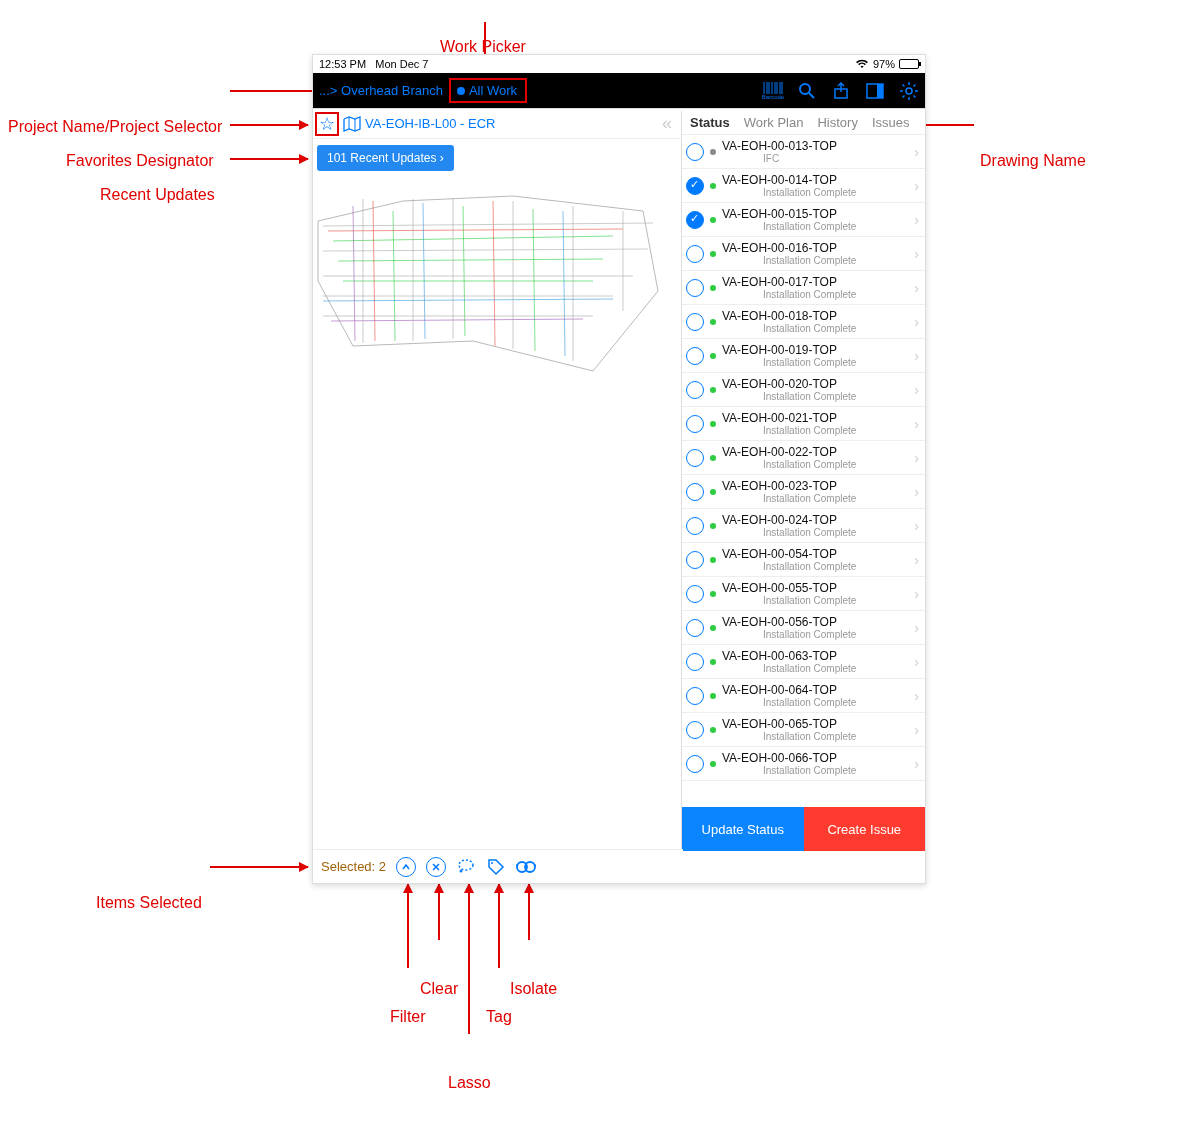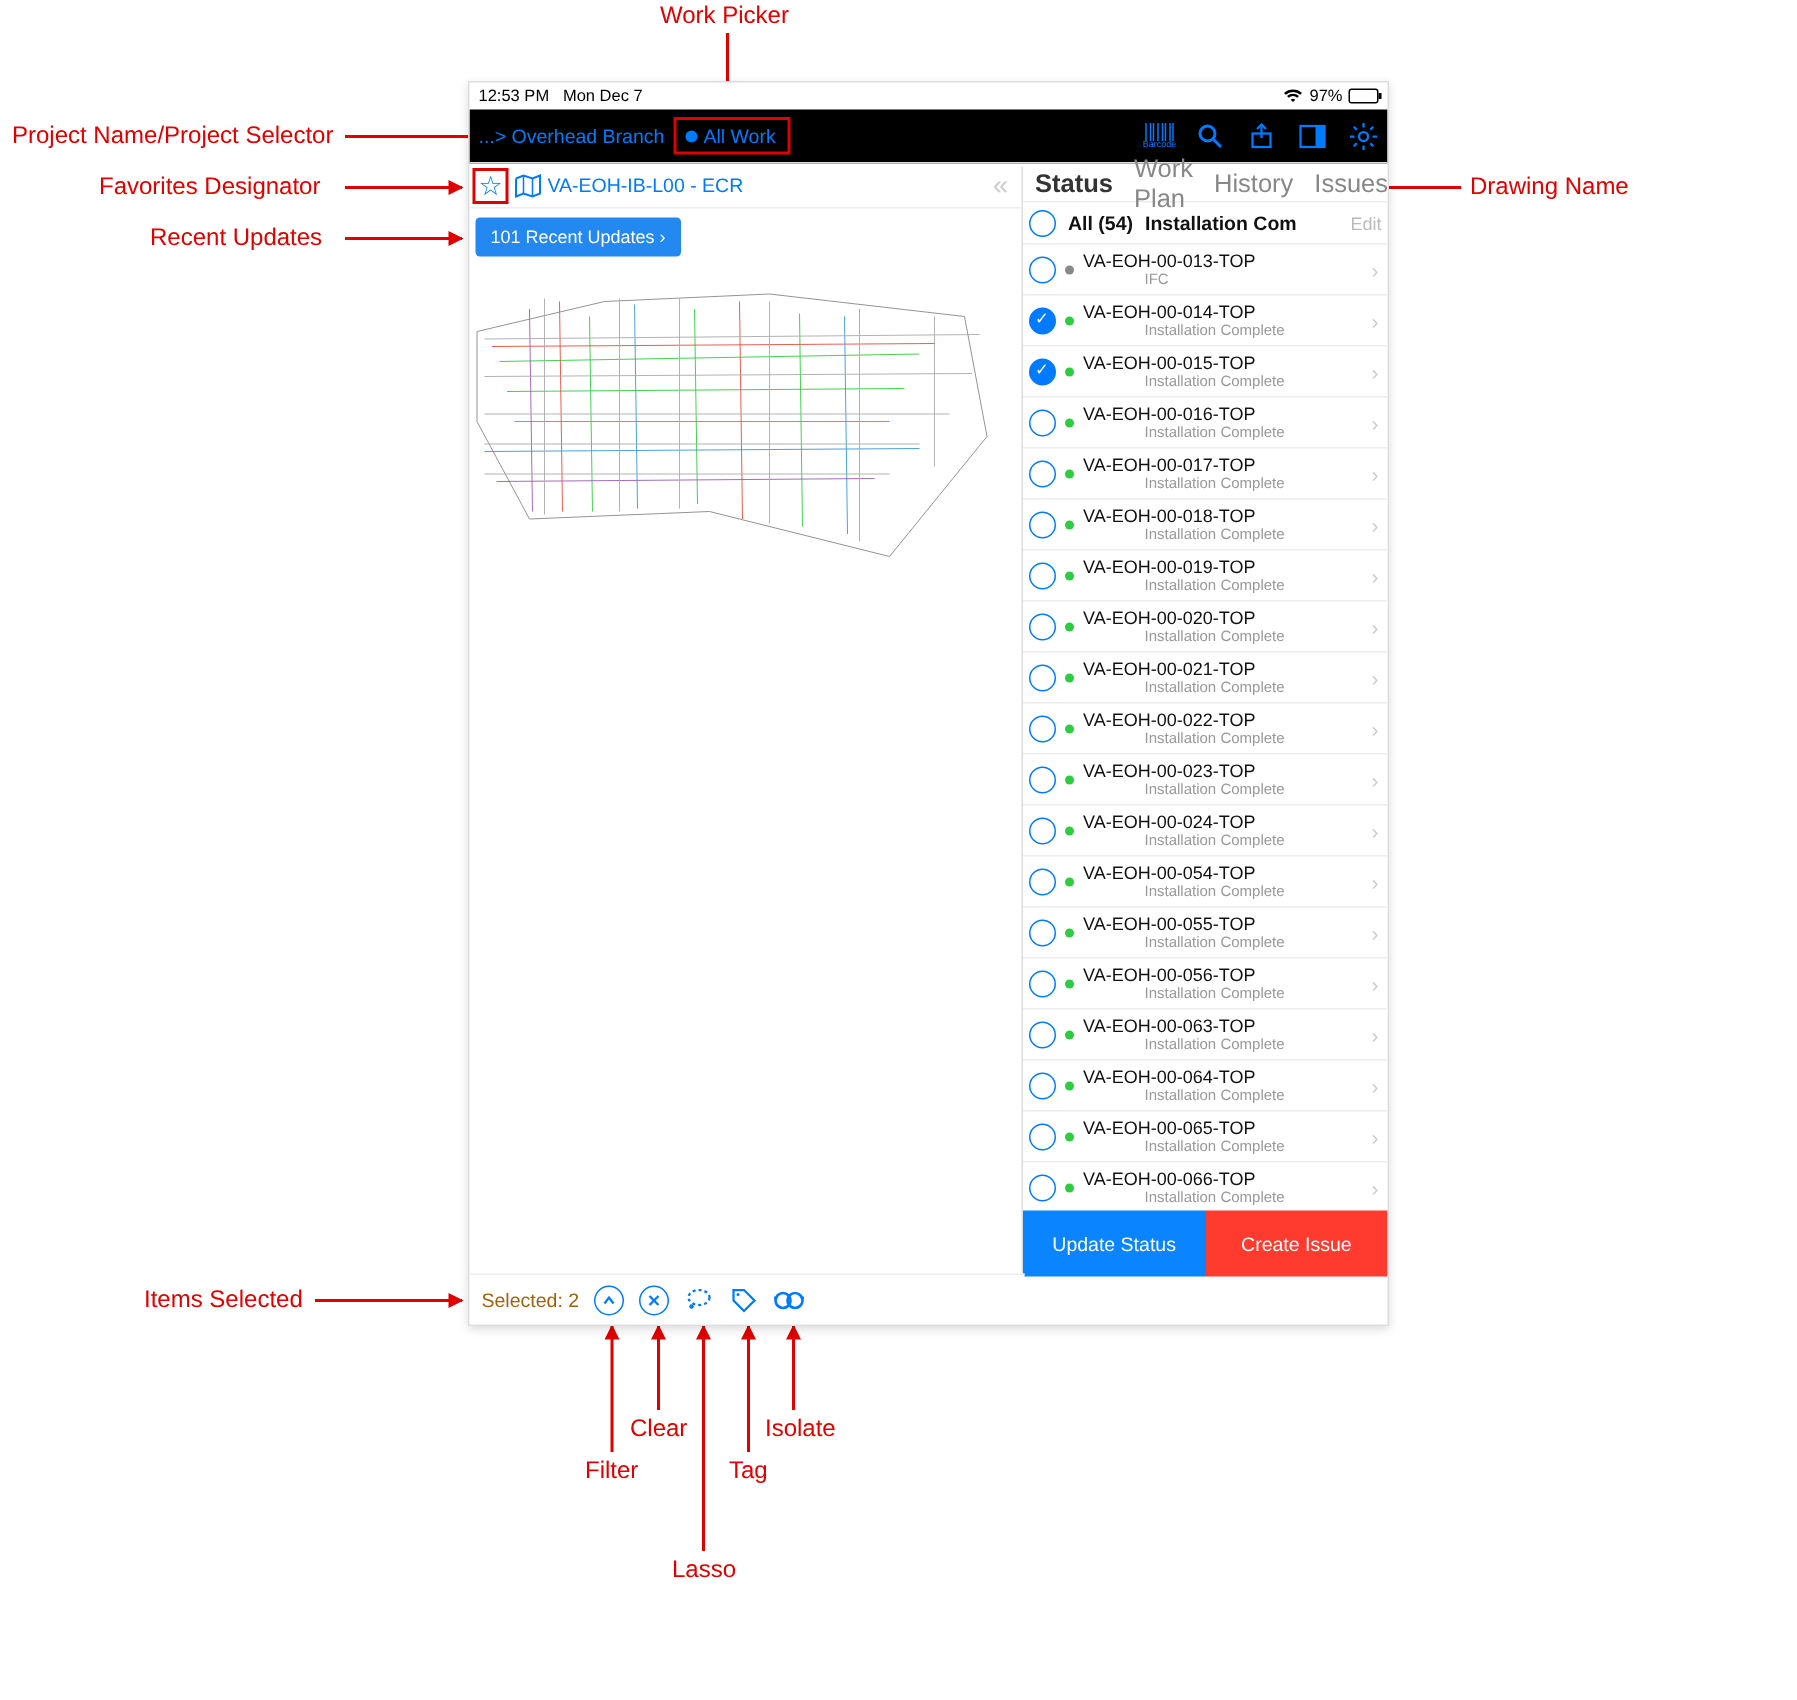--- a/index.html
+++ b/index.html
@@ -9,20 +9,21 @@
     width: 1198px;
     height: 1133px;
     position: relative;
   }
   .annotation {
     position: absolute;
     color: #e00000;
     font-size: 16px;
     font-weight: 500;
     white-space: nowrap;
+    margin-top: 36px;
   }
   .arrow-h {
     position: absolute;
     height: 2px;
     background: #e00000;
   }
   .arrow-h::after {
     content: '';
     position: absolute;
     right: -1px;
@@ -131,21 +132,21 @@
   }
   .floorplan{
     position:absolute; left:0; top:40px; width:365px; height:250px;
   }
   .sidepanel{
     position:absolute; right:0; top:56px; width:244px; height:740px;
     background:#fff; border-left:1px solid #ddd;
     display:flex; flex-direction:column;
   }
   .sp-tabs{
-    height:24px; display:flex; align-items:center; font-size:17px; color:#888; padding:0 4px;
+    height:24px; display:flex; align-items:center; font-size:13px; color:#888; padding:0 4px;
     border-bottom:1px solid #eee; gap:6px;
     position:relative;
   }
   .sp-tab{ padding:2px 4px; cursor:pointer;}
   .sp-tab.bold{ color:#333; font-weight:600;}
   .collapse-ch{ position:absolute; left:-20px; top:2px; color:#ccc; font-size:18px;}
   .sp-filterrow{
     height:28px; display:flex; align-items:center; padding:0 4px;
     border-bottom:1px solid #eee; font-size:13px; gap:8px;
   }
@@ -359,26 +360,20 @@
   <div class="recent-upd">101 Recent Updates ›</div>
 
   <div class="sidepanel">
     <span class="collapse-ch">«</span>
     <div class="sp-tabs">
       <span class="sp-tab bold">Status</span>
       <span class="sp-tab">Work Plan</span>
       <span class="sp-tab">History</span>
       <span class="sp-tab">Issues</span>
     </div>
-    <div class="sp-filterrow">
-      <span class="selcircle"></span>
-      <span class="filter-all">All (54)</span>
-      <span class="filter-inst">Installation Com</span>
-      <span class="edit-link">Edit</span>
-    </div>
     <div class="list" id="item-list">
         <div class="row">
           <span class="circ"></span>
           <span class="dot" style="background:#888"></span>
           <span class="txt">
             <div class="t1">VA-EOH-00-013-TOP</div>
             <div class="t2">IFC</div>
           </span>
           <span class="chev">›</span>
         </div>

